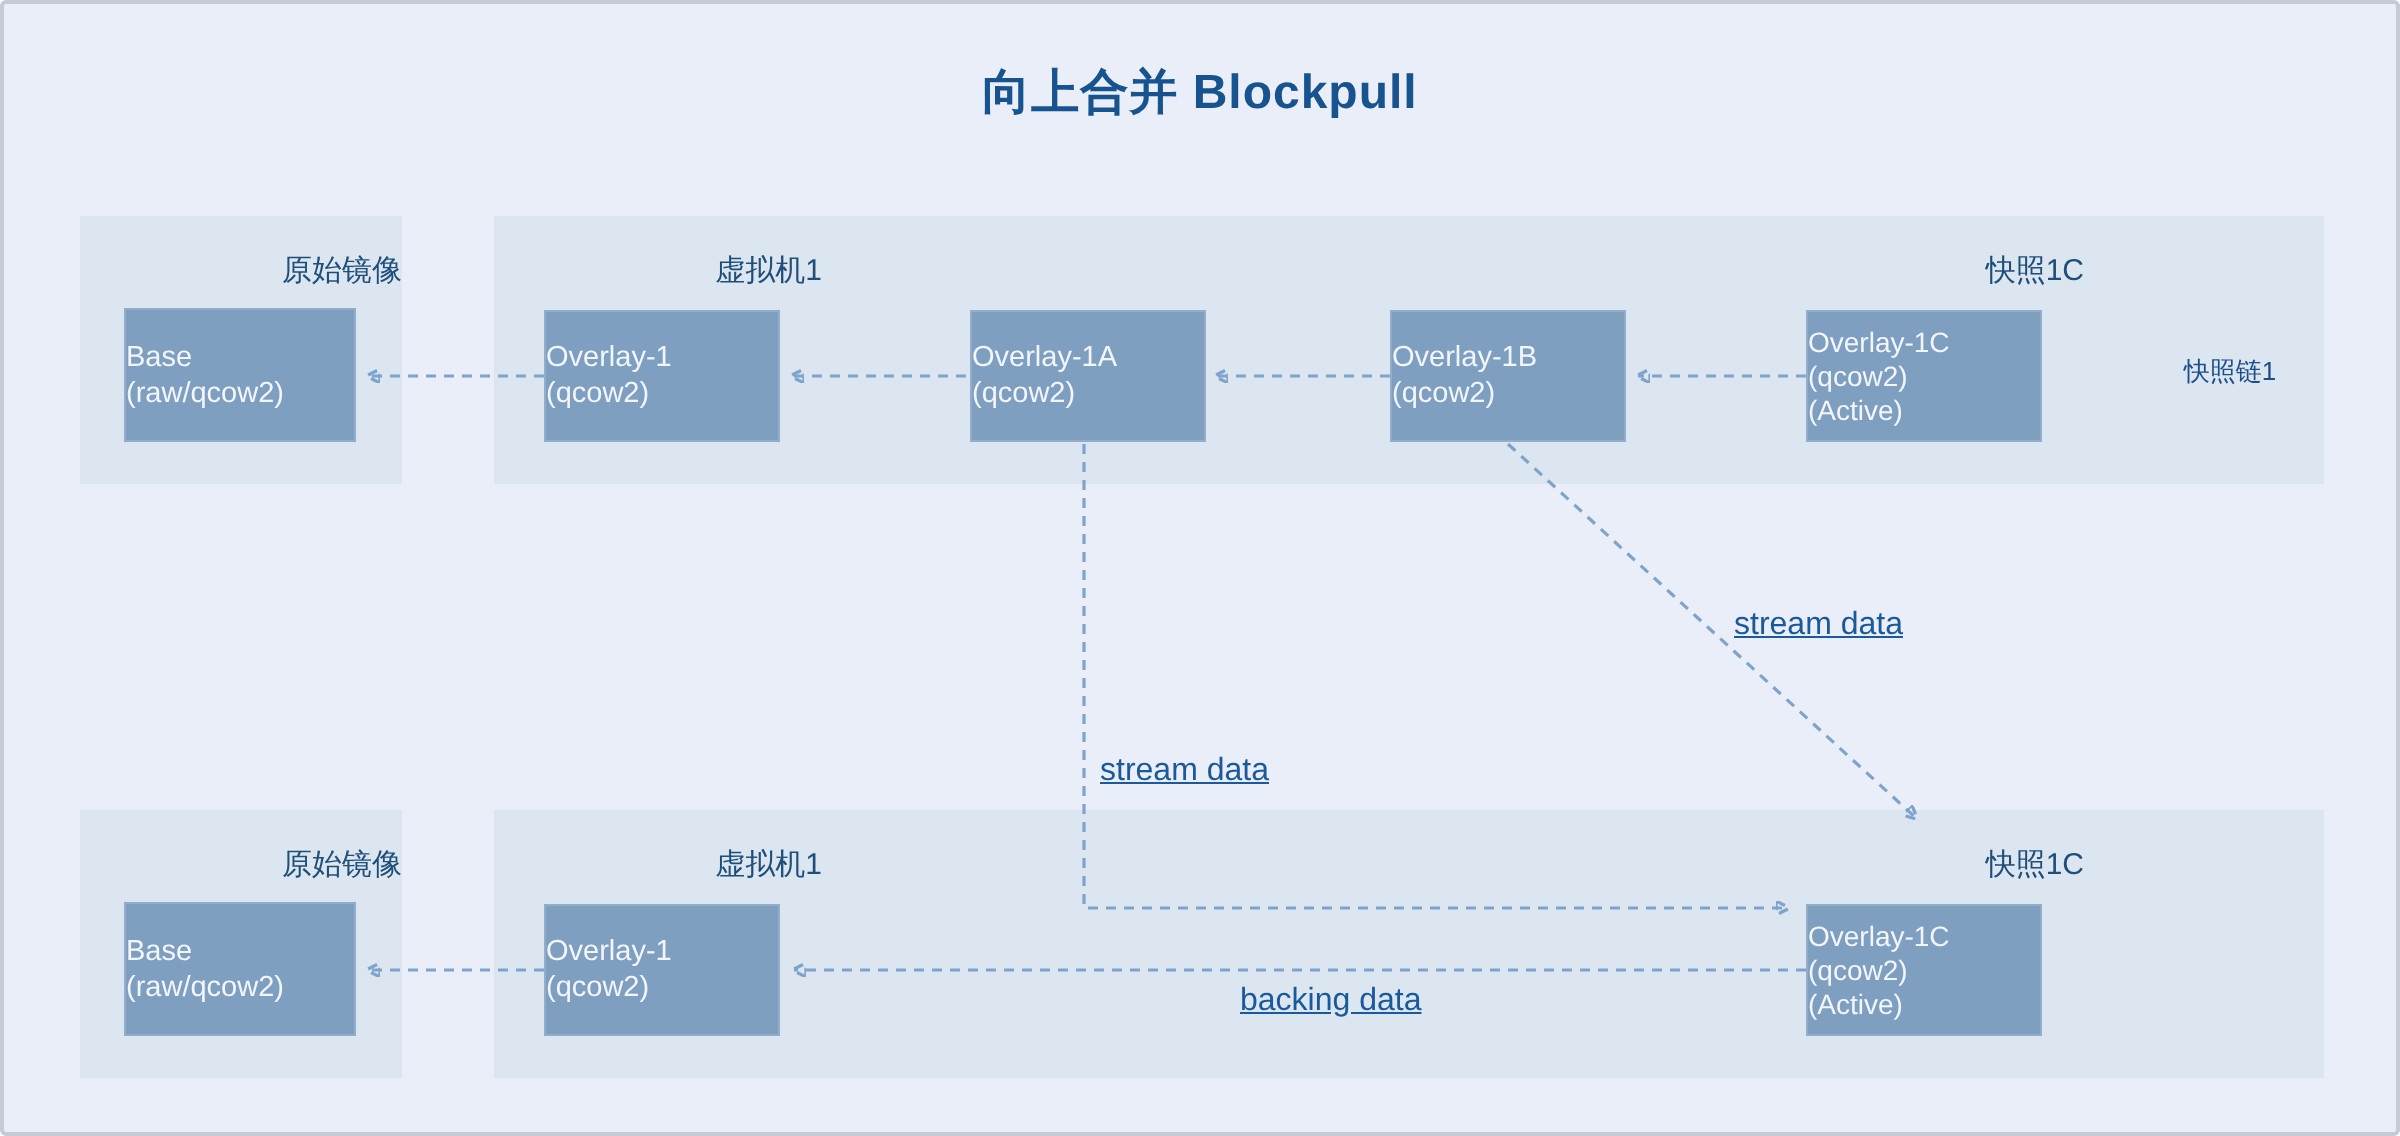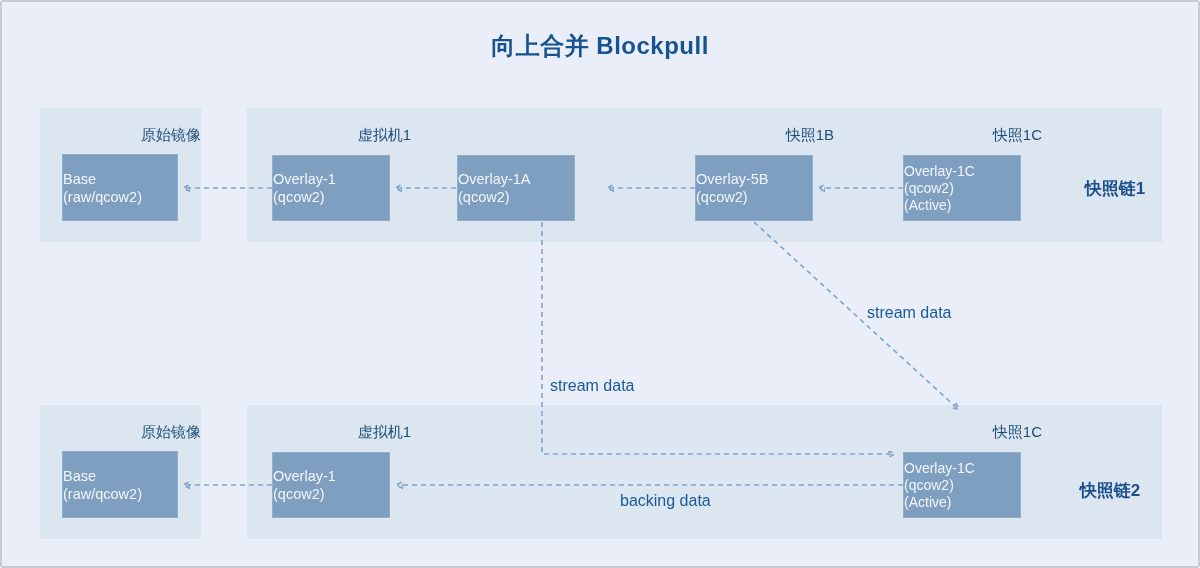--- a/index.html
+++ b/index.html
@@ -17,23 +17,23 @@
   .panel{position:absolute;background:var(--panel-bg);}
   .panel.src{left:38px;width:161px;height:134px;}
   .panel.main{left:245px;width:915px;height:134px;}
   .p-top{top:106px;} .p-bot{top:403px;}
   .node-title{position:absolute;width:160px;text-align:right;font-size:15px;
               color:var(--label);}
   .node{position:absolute;width:118px;height:66px;background:var(--node-fill);
         border:1px solid var(--node-border);display:flex;flex-direction:column;
         justify-content:center;align-items:flex-start;color:var(--node-text);
         font-size:14.5px;line-height:18px;text-align:center;}
-  .chain-label{position:absolute;width:140px;text-align:center;font-size:17px;
-               font-weight:bold;color:var(--chain-label);}
-  .annot{position:absolute;font-size:16px;color:var(--annot);white-space:nowrap;}
+  .chain-label{position:absolute;width:140px;text-align:center;font-size:13px;
+               font-weight:normal;color:var(--chain-label);}
+  .annot{position:absolute;font-size:16px;color:var(--annot);white-space:nowrap;text-decoration:underline;}
   svg.arrows{position:absolute;left:0;top:0;width:1200px;height:568px;pointer-events:none;}
   svg.arrows path{fill:none;stroke:var(--arrow);stroke-width:1.6;stroke-dasharray:5 4;}
 </style>
 </head>
 <body>
 
 <div class="frame">
 
   <div class="title">向上合并 Blockpull</div>
 
@@ -45,28 +45,27 @@
     <span>Base</span>
     <span>(raw/qcow2)</span>
   </div>
 
   <div class="node-title" style="left:249px;top:124px">虚拟机1</div>
   <div class="node" style="left:270px;top:153px">
     <span>Overlay-1</span>
     <span>(qcow2)</span>
   </div>
 
-  <div class="node" style="left:455px;top:153px">
+  <div class="node" style="left:483px;top:153px">
     <span>Overlay-1A</span>
     <span>(qcow2)</span>
   </div>
 
-  <div class="node-title" style="left:672px;top:124px">快照1B</div>
   <div class="node" style="left:693px;top:153px">
-    <span>Overlay-5B</span>
+    <span>Overlay-1B</span>
     <span>(qcow2)</span>
   </div>
 
   <div class="node-title" style="left:880px;top:124px">快照1C</div>
   <div class="node" style="left:901px;top:153px;line-height:17px;font-size:14px">
     <span>Overlay-1C</span>
     <span>(qcow2)</span>
     <span>(Active)</span>
   </div>
 
@@ -87,21 +86,20 @@
     <span>(qcow2)</span>
   </div>
 
   <div class="node-title" style="left:880px;top:421px">快照1C</div>
   <div class="node" style="left:901px;top:450px;line-height:17px;font-size:14px">
     <span>Overlay-1C</span>
     <span>(qcow2)</span>
     <span>(Active)</span>
   </div>
 
-  <div class="chain-label" style="left:1038px;top:477px">快照链2</div>
 
   <div class="annot" style="left:548px;top:375px">stream data</div>
   <div class="annot" style="left:865px;top:302px">stream data</div>
   <div class="annot" style="left:618px;top:490px">backing data</div>
 
   <svg class="arrows" viewBox="0 0 1200 568">
     <defs>
       <marker id="ah" markerWidth="8" markerHeight="8" refX="6" refY="3.5" orient="auto" markerUnits="userSpaceOnUse">
         <path d="M0,0 L7,3.5 L0,7 Z" fill="#7fa4cb" stroke="none" stroke-dasharray="none"></path>
       </marker>

